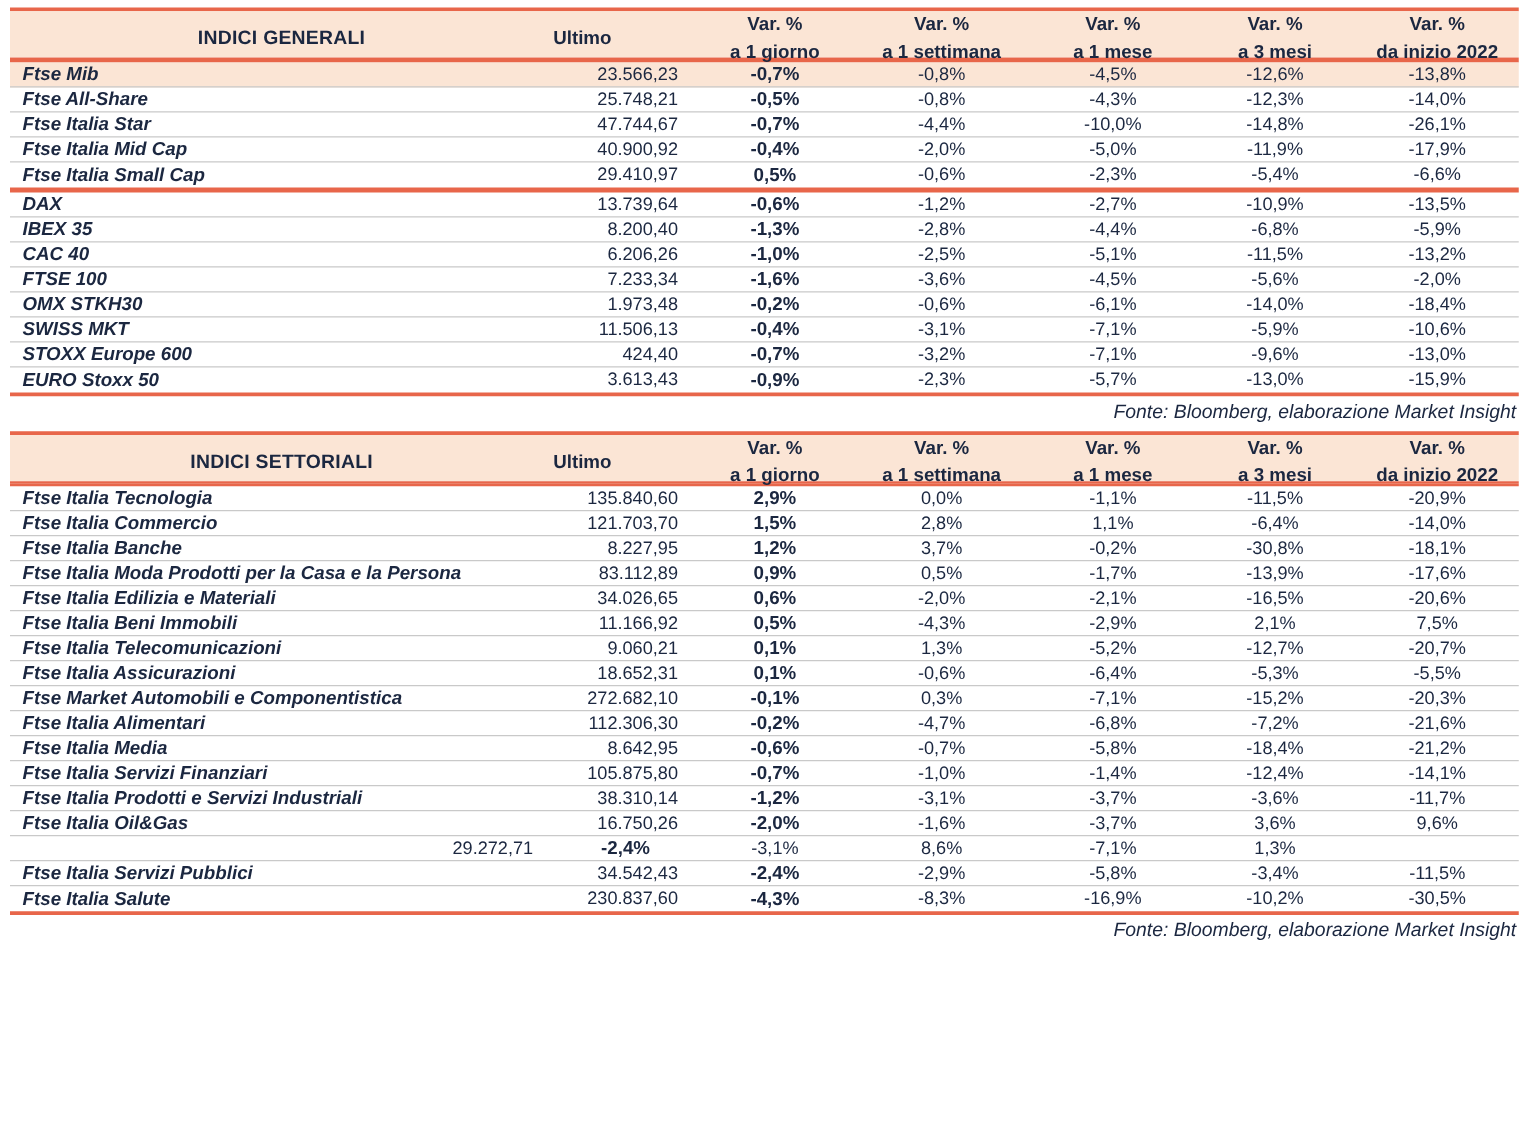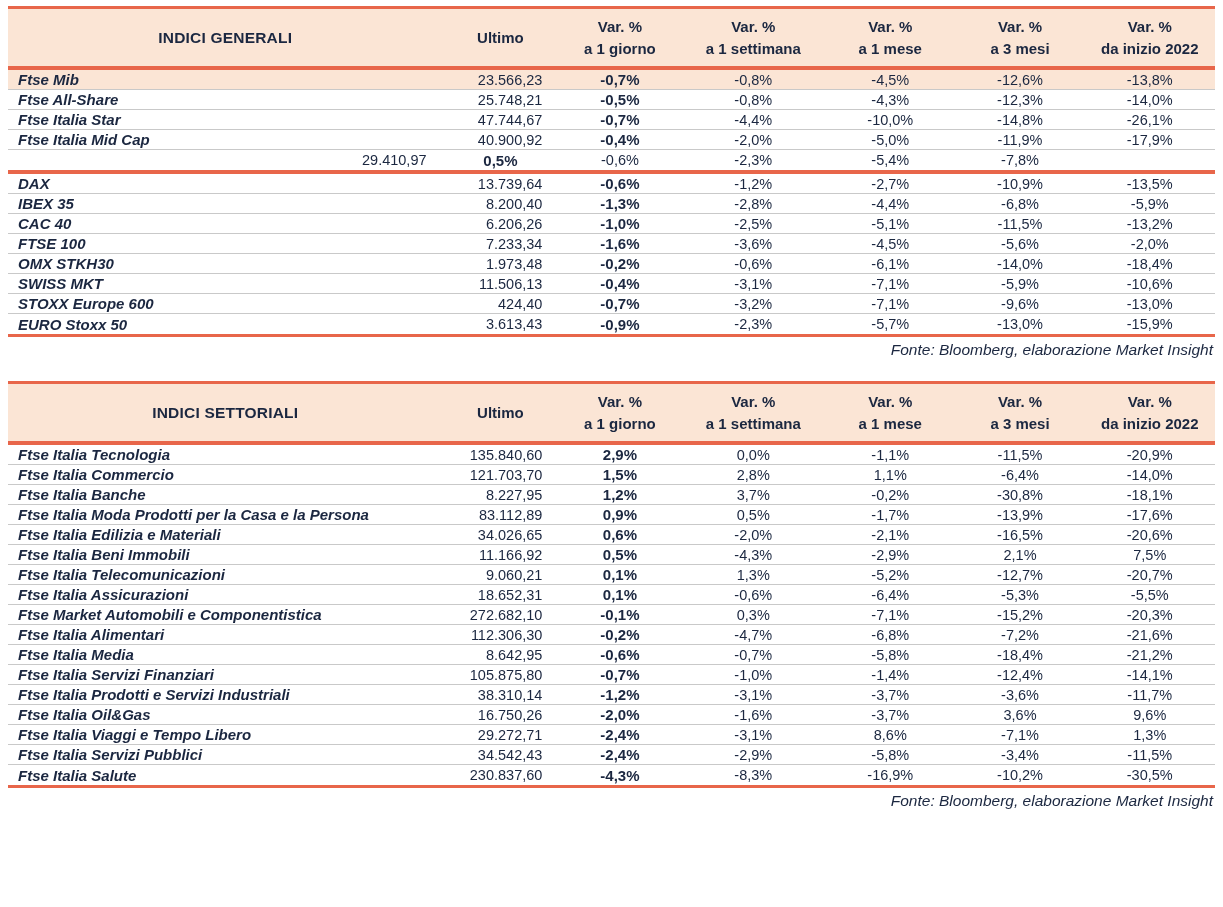--- a/index.html
+++ b/index.html
@@ -16,41 +16,41 @@
     padding:6px 8px;
     font-family:"Liberation Sans", sans-serif;
     color:var(--ink);
   }
   .table-block{width:100%;}
   .tline{height:3px;background:var(--accent);}
   .dline{height:2px;background:#fff;border-top:2px solid var(--accent);border-bottom:2px solid var(--accent);}
   .thead{
     background:var(--peach);
     display:grid;grid-template-columns:var(--cols);
-    align-items:center;height:57px;
+    align-items:center;height:37px;
     font-weight:bold;font-size:15px;
   }
   .h-title{text-align:center;font-size:15.5px;letter-spacing:.2px;}
-  .h-ultimo{text-align:center;}
+  .h-ultimo{}
   .h-var{text-align:center;line-height:1.45;}
   .grp .row{
     display:grid;grid-template-columns:var(--cols);
     align-items:center;height:20px;
     border-bottom:1px solid var(--divider);
     font-size:15px;
   }
   .grp .row:last-child{border-bottom:none;}
   .row.hl{background:var(--peach);}
   .c-name{font-weight:bold;font-style:italic;padding-left:10px;white-space:nowrap;overflow:hidden;}
   .c-ultimo{text-align:right;padding-right:16px;font-size:14.5px;}
   .c-var{text-align:center;font-size:14.5px;}
   .c-var.bold1{font-weight:bold;font-size:15px;}
   .fonte{
     text-align:right;font-style:italic;
-    font-size:15.5px;padding:4px 2px 5px 0;height:44px;
+    font-size:15.5px;padding:4px 2px 5px 0;height:28px;
   }
 </style>
 </head>
 <body>
 
 <div id="tables-root">
     <section class="table-block">
       <div class="tline"></div>
       <div class="thead">
         <div class="h-title">INDICI GENERALI</div>
@@ -108,26 +108,27 @@
         <div class="row">
           <div class="c-name">Ftse Italia Mid Cap</div>
           <div class="c-ultimo">40.900,92</div>
           <div class="c-var bold1">-0,4%</div>
           <div class="c-var">-2,0%</div>
           <div class="c-var">-5,0%</div>
           <div class="c-var">-11,9%</div>
           <div class="c-var">-17,9%</div>
         </div>
         <div class="row">
+          <div class="c-name">Ftse Italia Small Cap</div>
           <div class="c-ultimo">29.410,97</div>
           <div class="c-var bold1">0,5%</div>
           <div class="c-var">-0,6%</div>
           <div class="c-var">-2,3%</div>
           <div class="c-var">-5,4%</div>
-          <div class="c-var">-7,8%</div>
+          <div class="c-var">-6,6%</div>
         </div>
       </div>
       <div class="dline"></div>
       <div class="grp">
         <div class="row">
           <div class="c-name">DAX</div>
           <div class="c-ultimo">13.739,64</div>
           <div class="c-var bold1">-0,6%</div>
           <div class="c-var">-1,2%</div>
           <div class="c-var">-2,7%</div>
@@ -349,21 +350,20 @@
         <div class="row">
           <div class="c-name">Ftse Italia Oil&amp;Gas</div>
           <div class="c-ultimo">16.750,26</div>
           <div class="c-var bold1">-2,0%</div>
           <div class="c-var">-1,6%</div>
           <div class="c-var">-3,7%</div>
           <div class="c-var">3,6%</div>
           <div class="c-var">9,6%</div>
         </div>
         <div class="row">
-          <div class="c-name">Ftse Italia Viaggi e Tempo Libero</div>
           <div class="c-ultimo">29.272,71</div>
           <div class="c-var bold1">-2,4%</div>
           <div class="c-var">-3,1%</div>
           <div class="c-var">8,6%</div>
           <div class="c-var">-7,1%</div>
           <div class="c-var">1,3%</div>
         </div>
         <div class="row">
           <div class="c-name">Ftse Italia Servizi Pubblici</div>
           <div class="c-ultimo">34.542,43</div>

